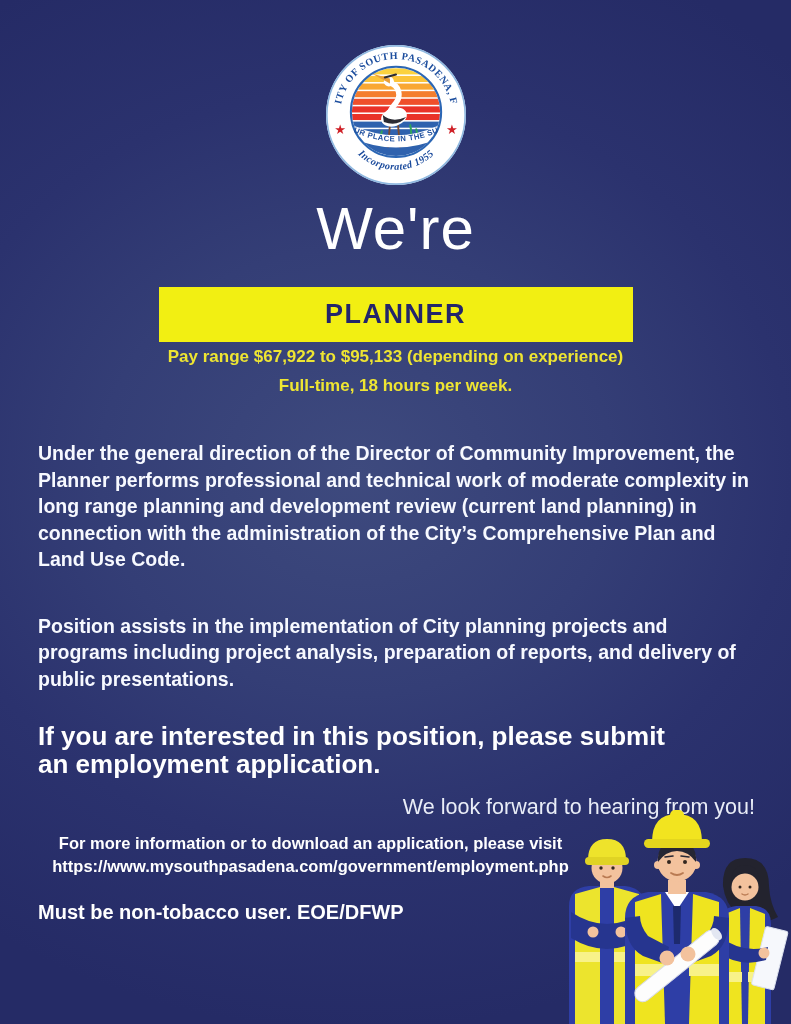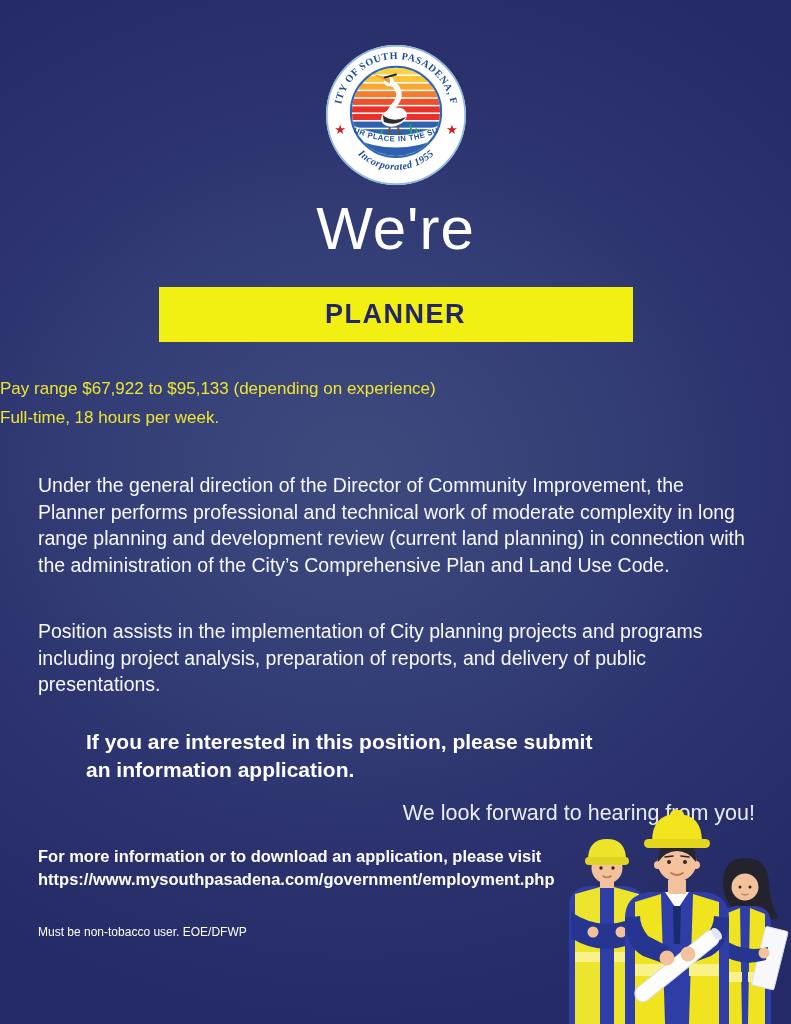--- a/index.html
+++ b/index.html
@@ -47,44 +47,43 @@
   }
   .banner-label {
     color: #23256b;
     font-size: 27px;
     font-weight: 700;
     letter-spacing: 1.5px;
   }
 
   
   .highlights {
-    margin-top: 32px;
-    text-align: left;
+    text-align: center;
     color: #eee532;
-    font-weight: 400;
+    font-weight: 700;
     font-size: 17px;
     line-height: 29px;
   }
 
   
   .body-col { padding: 0 36px 0 38px; color: #f7f9ff; }
   .desc {
     margin: 40px 0 0 0;
-    font-weight: 400;
+    font-weight: 700;
     font-size: 19.5px;
     line-height: 26.5px;
     max-width: 718px;
   }
   .desc + .desc { }
 
-  .cta { margin-top: 30px; font-weight: 700; font-size: 21px; line-height: 28px; color: #ffffff; margin-left: 48px; }
+  .cta { margin-top: 30px; font-weight: 700; font-size: 26px; line-height: 28px; color: #ffffff; }
   .closing { margin-top: 17px; font-weight: 400; font-size: 21.5px; color: #e9edf7; text-align: right; }
-  .info { margin-top: 19px; font-weight: 700; font-size: 16.5px; line-height: 23px; color: #ffffff; max-width: 545px; }
+  .info { margin-top: 12px; font-weight: 700; font-size: 16.5px; line-height: 23px; color: #ffffff; max-width: 545px; text-align: center; }
   .info-url { cursor: pointer; }
-  .footer-note { margin-top: 34px; font-weight: 400; font-size: 12px; color: #ffffff; }
+  .footer-note { margin-top: 23px; font-weight: 700; font-size: 20px; color: #ffffff; }
 
   
   .workers { position: absolute; right: 0; bottom: 0; display: block; }
 </style>
 </head>
 <body>
 
 <div class="page">
 
   <div class="seal-wrap">
@@ -162,21 +161,21 @@
     <div>Pay range $67,922 to $95,133 (depending on experience)</div>
     <div>Full-time, 18 hours per week.</div>
   </div>
 
   <div class="body-col">
     <p class="desc">Under the general direction of the Director of Community Improvement, the Planner performs professional and technical work of moderate complexity in long range planning and development review (current land planning) in connection with the administration of the City’s Comprehensive Plan and Land Use Code.</p>
     <p class="desc">Position assists in the implementation of City planning projects and programs including project analysis, preparation of reports, and delivery of public presentations.</p>
 
     <div class="cta">
       <div>If you are interested in this position, please submit</div>
-      <div>an information application.</div>
+      <div>an employment application.</div>
     </div>
 
     <div class="closing">We look forward to hearing from you!</div>
 
     <div class="info">
       <div>For more information or to download an application, please visit</div>
       <div class="info-url">https://www.mysouthpasadena.com/government/employment.php</div>
     </div>
 
     <div class="footer-note">Must be non-tobacco user. EOE/DFWP</div>

